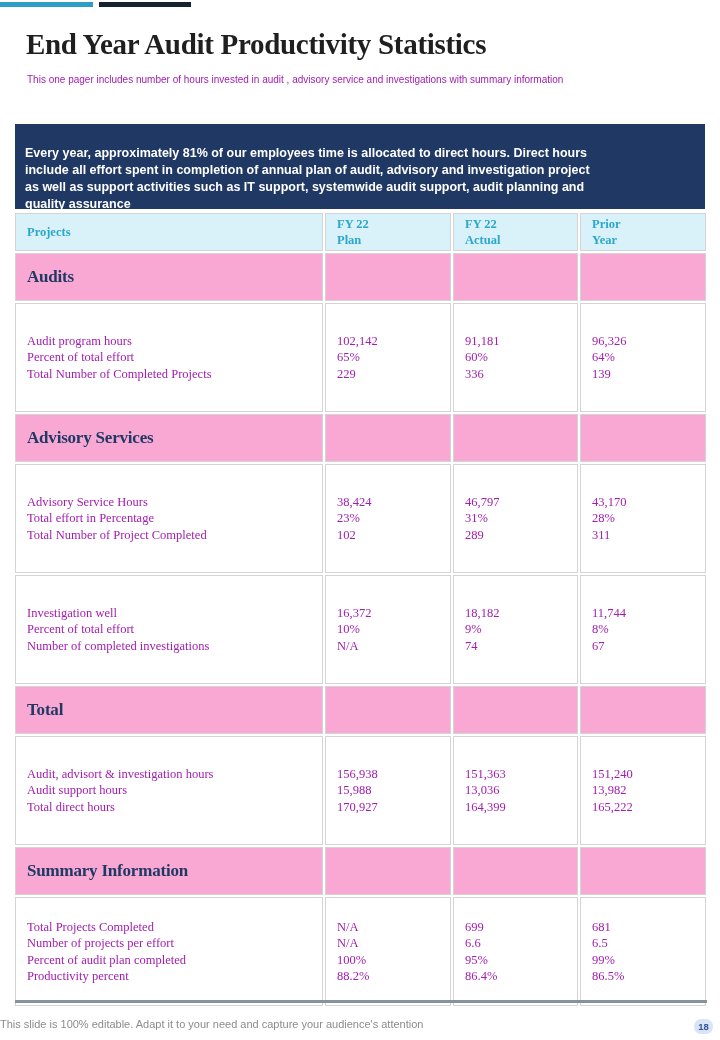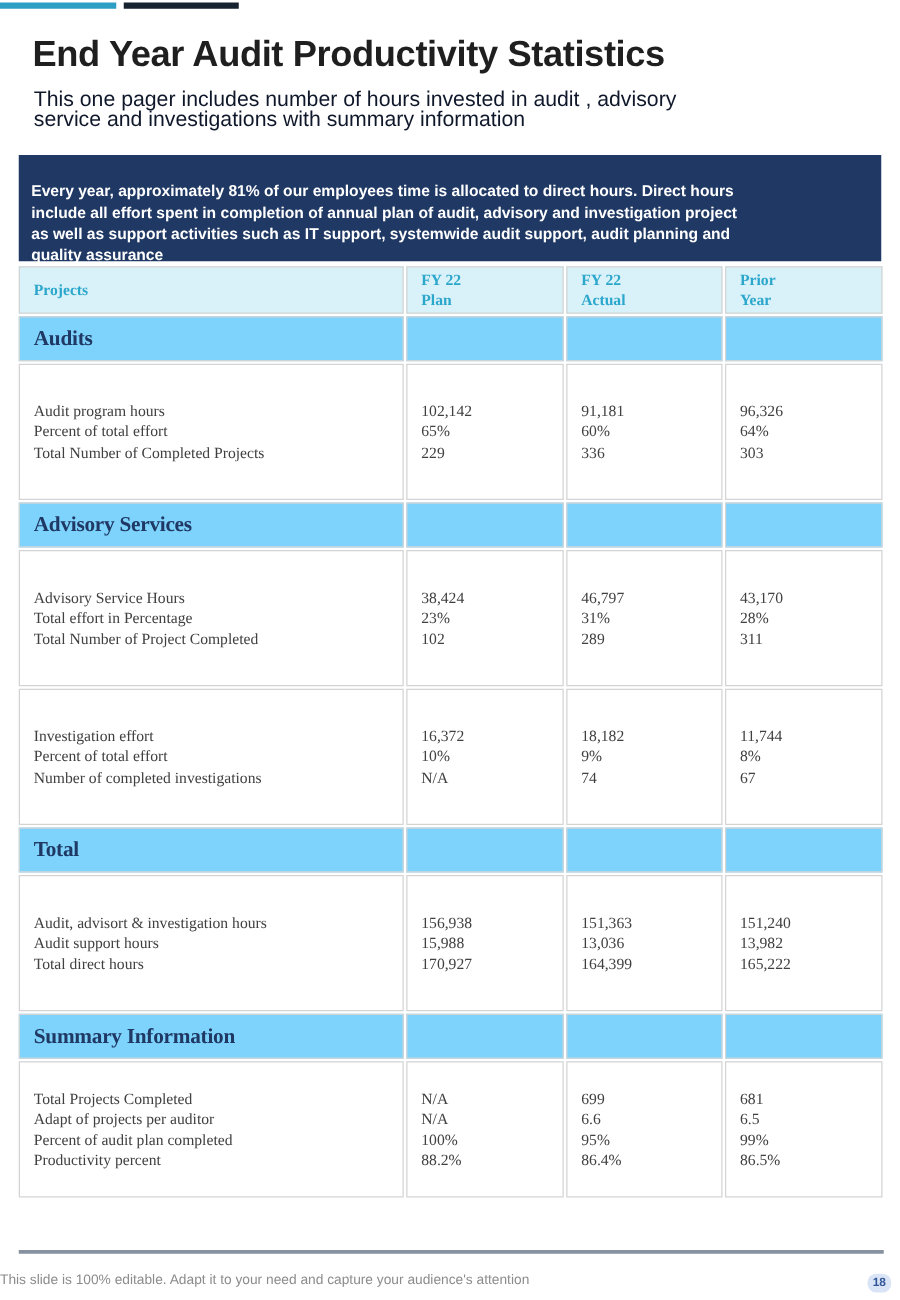--- a/index.html
+++ b/index.html
@@ -5,47 +5,47 @@
   html,body{margin:0;padding:0;background:#ffffff;}
   .slide{
     position:relative;width:720px;height:1040px;background:#ffffff;
     font-family:"Liberation Sans","DejaVu Sans",sans-serif;overflow:hidden;
   }
   .bar{position:absolute;top:2px;height:5px;}
   .bar-teal{left:0;width:93px;background:#2D9FC4;}
   .bar-navy{left:99px;width:92px;background:#16222F;}
   .title{
     position:absolute;left:26px;top:28px;width:640px;
-    font-size:29px;font-weight:bold;color:#1F1F1F;letter-spacing:-0.3px;
+    font-size:29px;font-weight:bold;color:#1F1F1F;letter-spacing:-0.3px;font-family:Liberation Serif, serif;
   }
   .subtitle{
     position:absolute;left:27px;top:72px;width:560px;
-    font-size:17px;line-height:16px;color:#0f172a;
+    font-size:10px;line-height:16px;color:#a21caf;
   }
   .callout{
     position:absolute;left:15px;top:124px;width:690px;height:85px;
     background:#1F3864;box-sizing:border-box;padding:21px 100px 0 10px;
   }
   .callout-text{
     color:#FFFFFF;font-size:12.5px;font-weight:bold;line-height:17px;width:580px;
   }
   .table-wrap{position:absolute;left:13px;top:211px;width:699px;}
   table.tbl{border-collapse:separate;border-spacing:2px;table-layout:fixed;font-family:Liberation Serif, serif;}
   table.tbl th,table.tbl td{
     border:1px solid #D4D4D4;box-sizing:border-box;vertical-align:middle;
     text-align:left;padding:0 4px 0 11px;background:#FFFFFF;overflow:hidden;
   }
   tr.hrow th{
     background:#D9F1F9;color:#2BA7CC;font-weight:bold;font-size:12.5px;
     line-height:16px;height:38px;
   }
   th.projects-cell{font-size:20px;}
-  tr.srow td{background:#7dd3fc;height:36px;}
+  tr.srow td{background:#f9a8d4;height:48px;}
   tr.srow td.sec{color:#1F3864;font-size:17px;font-weight:bold;letter-spacing:-0.2px;}
-  tr.drow td{height:109px;color:#404040;font-size:12.5px;line-height:16.5px;}
+  tr.drow td{height:109px;color:#a21caf;font-size:12.5px;line-height:16.5px;}
   .thick-rule{position:absolute;left:15px;top:1000px;width:692px;height:3px;background:#8792A0;}
   .footer-note{
     position:absolute;left:0;top:1018px;width:720px;text-align:left;
     font-size:11px;color:#8C8C8C;
   }
   .page-badge{
     position:absolute;left:694px;top:1019px;width:19px;height:15px;
     background:#D9E4F6;color:#2F5597;border-radius:7px;font-size:9.5px;
     font-weight:bold;display:flex;align-items:center;justify-content:center;
   }
@@ -107,21 +107,21 @@
           <div>229</div>
         </td>
         <td>
           <div>91,181</div>
           <div>60%</div>
           <div>336</div>
         </td>
         <td>
           <div>96,326</div>
           <div>64%</div>
-          <div>303</div>
+          <div>139</div>
         </td>
       </tr>
 
       <tr class="srow">
         <td class="sec">Advisory Services</td>
         <td></td>
         <td></td>
         <td></td>
       </tr>
       <tr class="drow">
@@ -142,21 +142,21 @@
         </td>
         <td>
           <div>43,170</div>
           <div>28%</div>
           <div>311</div>
         </td>
       </tr>
 
       <tr class="drow">
         <td>
-          <div>Investigation effort</div>
+          <div>Investigation well</div>
           <div>Percent of total effort</div>
           <div>Number of completed investigations</div>
         </td>
         <td>
           <div>16,372</div>
           <div>10%</div>
           <div>N/A</div>
         </td>
         <td>
           <div>18,182</div>
@@ -201,21 +201,21 @@
 
       <tr class="srow">
         <td class="sec">Summary Information</td>
         <td></td>
         <td></td>
         <td></td>
       </tr>
       <tr class="drow">
         <td>
           <div>Total Projects Completed</div>
-          <div>Adapt of projects per auditor</div>
+          <div>Number of projects per effort</div>
           <div>Percent of audit plan completed</div>
           <div>Productivity percent</div>
         </td>
         <td>
           <div>N/A</div>
           <div>N/A</div>
           <div>100%</div>
           <div>88.2%</div>
         </td>
         <td>

